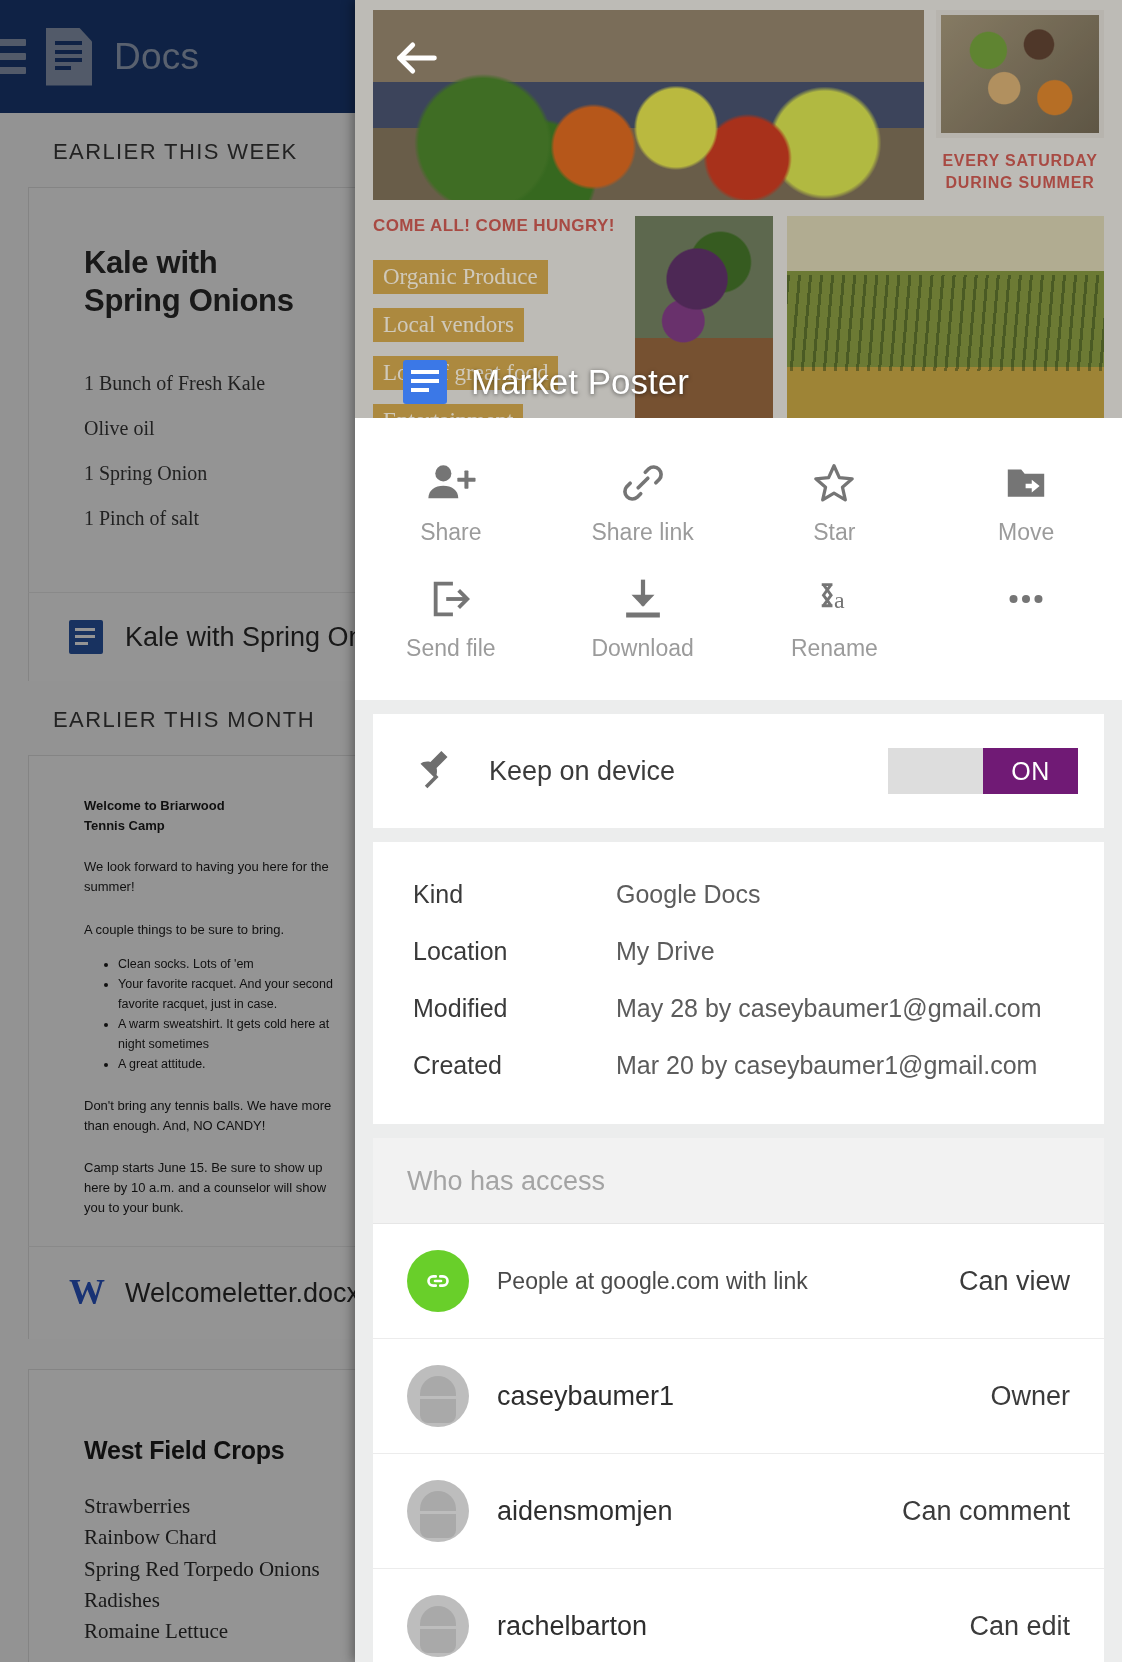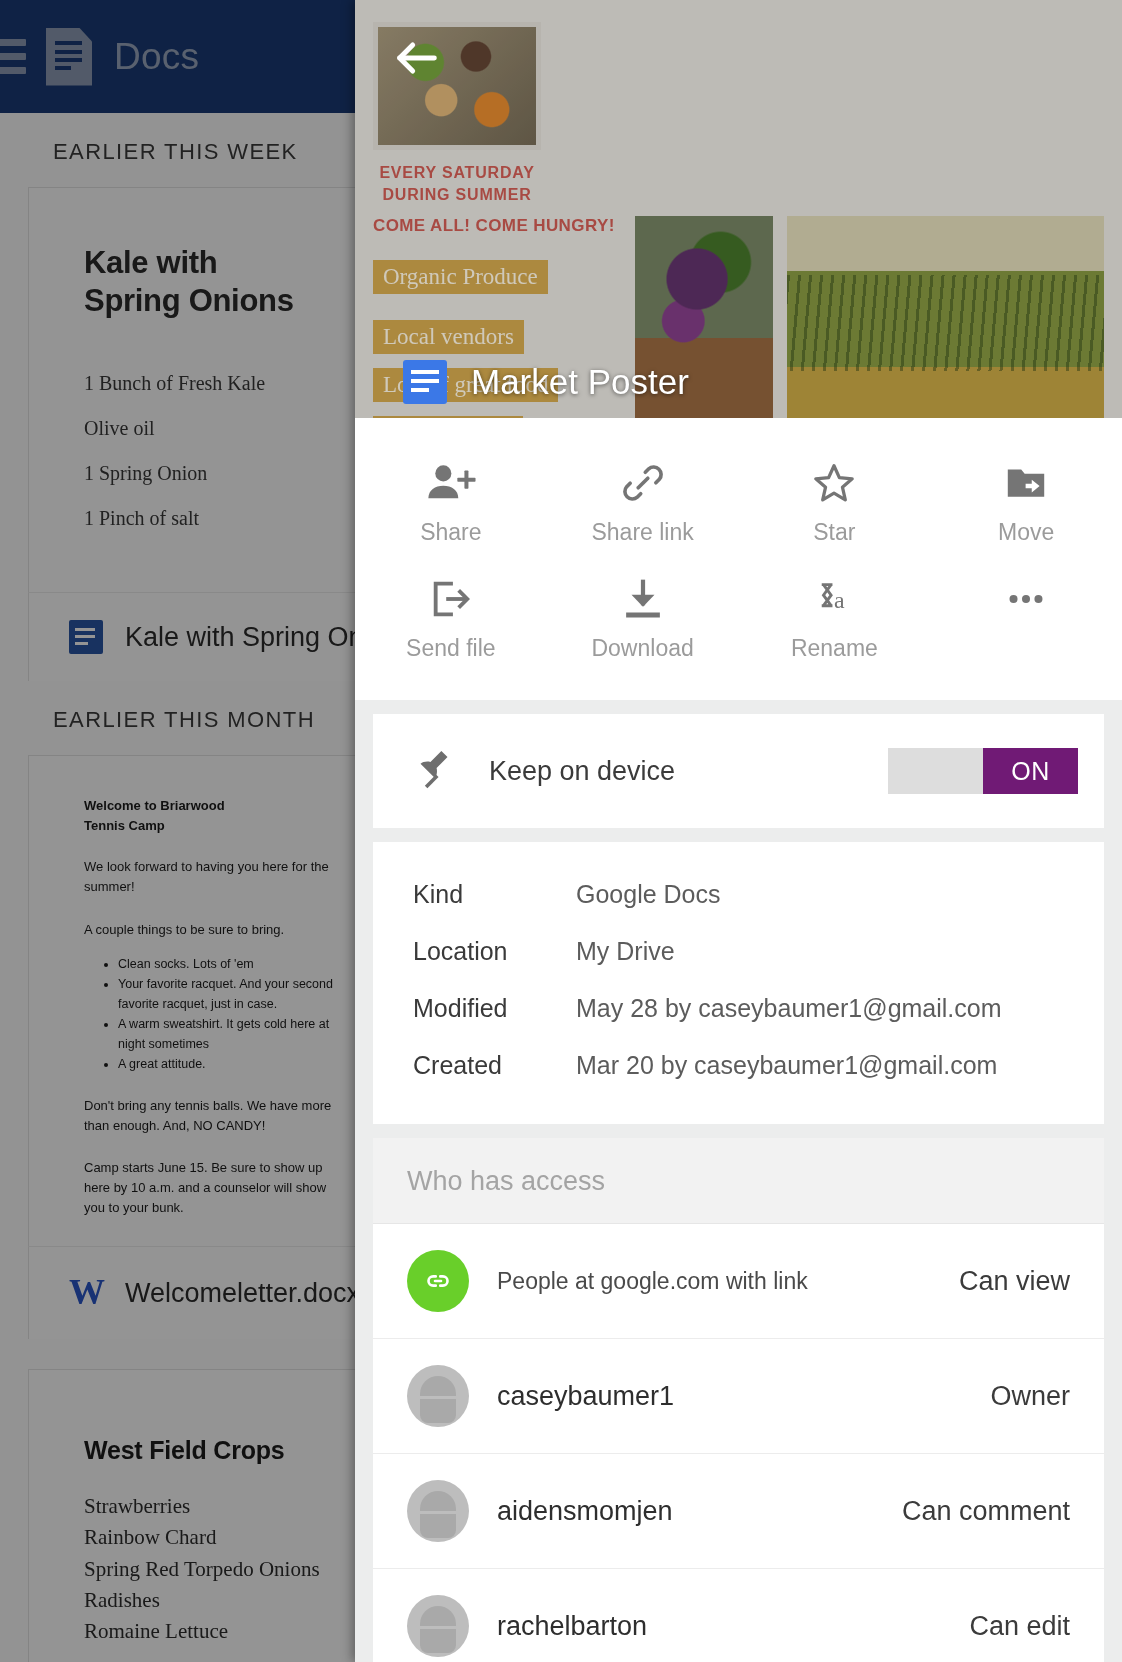--- a/index.html
+++ b/index.html
@@ -75,21 +75,21 @@
   .crops-logo .big { font-family: "Liberation Serif", serif; font-size: 31px; letter-spacing: 3px; }
 
   .scrim { position: absolute; inset: 0; background: rgba(0,0,0,0.42); }
 
   
   .panel { position: absolute; left: 355px; top: 0; width: 767px; height: 1662px;
     background: #eceded; box-shadow: -3px 0 10px rgba(0,0,0,.35); overflow: hidden; }
 
   .hero { position: relative; width: 767px; height: 418px; background: #d9d9d9; overflow: hidden; }
   .poster { position: absolute; inset: 0; background: #dddad4; padding: 10px 18px; }
-  .poster-top { display: flex; gap: 12px; height: 190px; flex-direction: column; }
+  .poster-top { display: flex; gap: 12px; height: 190px; }
   .hero-photo { flex: 1 1 auto; background:
       radial-gradient(circle at 20% 70%, #4a7f2a 0 14%, transparent 15%),
       radial-gradient(circle at 40% 72%, #d4661f 0 11%, transparent 12%),
       radial-gradient(circle at 55% 62%, #d9d84a 0 12%, transparent 13%),
       radial-gradient(circle at 68% 78%, #c43a20 0 10%, transparent 11%),
       radial-gradient(circle at 82% 70%, #cfd84c 0 11%, transparent 12%),
       radial-gradient(circle at 30% 88%, #3f7a25 0 13%, transparent 14%),
       linear-gradient(180deg, #8e7f68 0 38%, #46506a 38% 62%, #7b6d56 62% 100%); }
   .hero-side { width: 168px; display: flex; flex-direction: column; }
   .crate-photo { height: 128px; background:
@@ -133,21 +133,21 @@
   .card { background: #fff; margin: 14px 18px 0; }
   .keep-row { display: flex; align-items: center; padding: 32px 26px 32px 40px; }
   .keep-row .pin { width: 46px; flex: none; }
   .keep-row .lbl { font-size: 27px; color: #3b3b3b; margin-left: 30px; flex: 1; }
   .toggle { display: flex; width: 190px; height: 46px; cursor: pointer; }
   .toggle .off { flex: 1; background: #dddddd; }
   .toggle .on { flex: 1; background: #701a75; color: #fff; font-size: 25px;
     display: flex; align-items: center; justify-content: center; letter-spacing: .5px; }
 
   .meta { padding: 24px 40px 30px; }
-  .meta-row { display: flex; padding: 14px 0; }
+  .meta-row { display: flex; padding: 14px 0; gap: 40px; }
   .meta-row .k { width: 163px; font-size: 25px; color: #3a3a3a; flex: none; }
   .meta-row .v { font-size: 25px; color: #5c5c5c; }
 
   .access-head { background: #f2f2f2; padding: 28px 0 26px 34px;
     font-size: 27px; color: #a4a4a4; border-bottom: 1px solid #e6e6e6; }
   .acc-row { display: flex; align-items: center; padding: 26px 34px 26px 34px;
     min-height: 112px; cursor: pointer; }
   .acc-av { width: 62px; height: 62px; border-radius: 50%; flex: none; }
   .acc-av.link { background: #69cf2a; display: flex; align-items: center; justify-content: center; }
   .acc-av.person { background: #bdbdbd; position: relative; overflow: hidden; }
@@ -272,21 +272,21 @@
             <div class="side-cap">
               <div>EVERY SATURDAY</div>
               <div>DURING SUMMER</div>
             </div>
           </div>
         </div>
         <div class="poster-bot">
           <div class="poster-left">
             <div class="come-all">COME ALL! COME HUNGRY!</div>
             <div><span class="tagbox">Organic Produce</span></div>
-            <div><span class="tagbox" style="margin-top:26px">Local vendors</span></div>
+            <div><span class="tagbox" style="margin-top:14px">Local vendors</span></div>
             <div><span class="tagbox" style="margin-top:14px">Lots of great food</span></div>
             <div><span class="tagbox" style="margin-top:14px">Entertainment</span></div>
           </div>
           <div class="chard-photo"></div>
           <div class="field-photo"></div>
         </div>
       </div>
       <div class="hero-scrim"></div>
 
       <div class="back-arrow">

